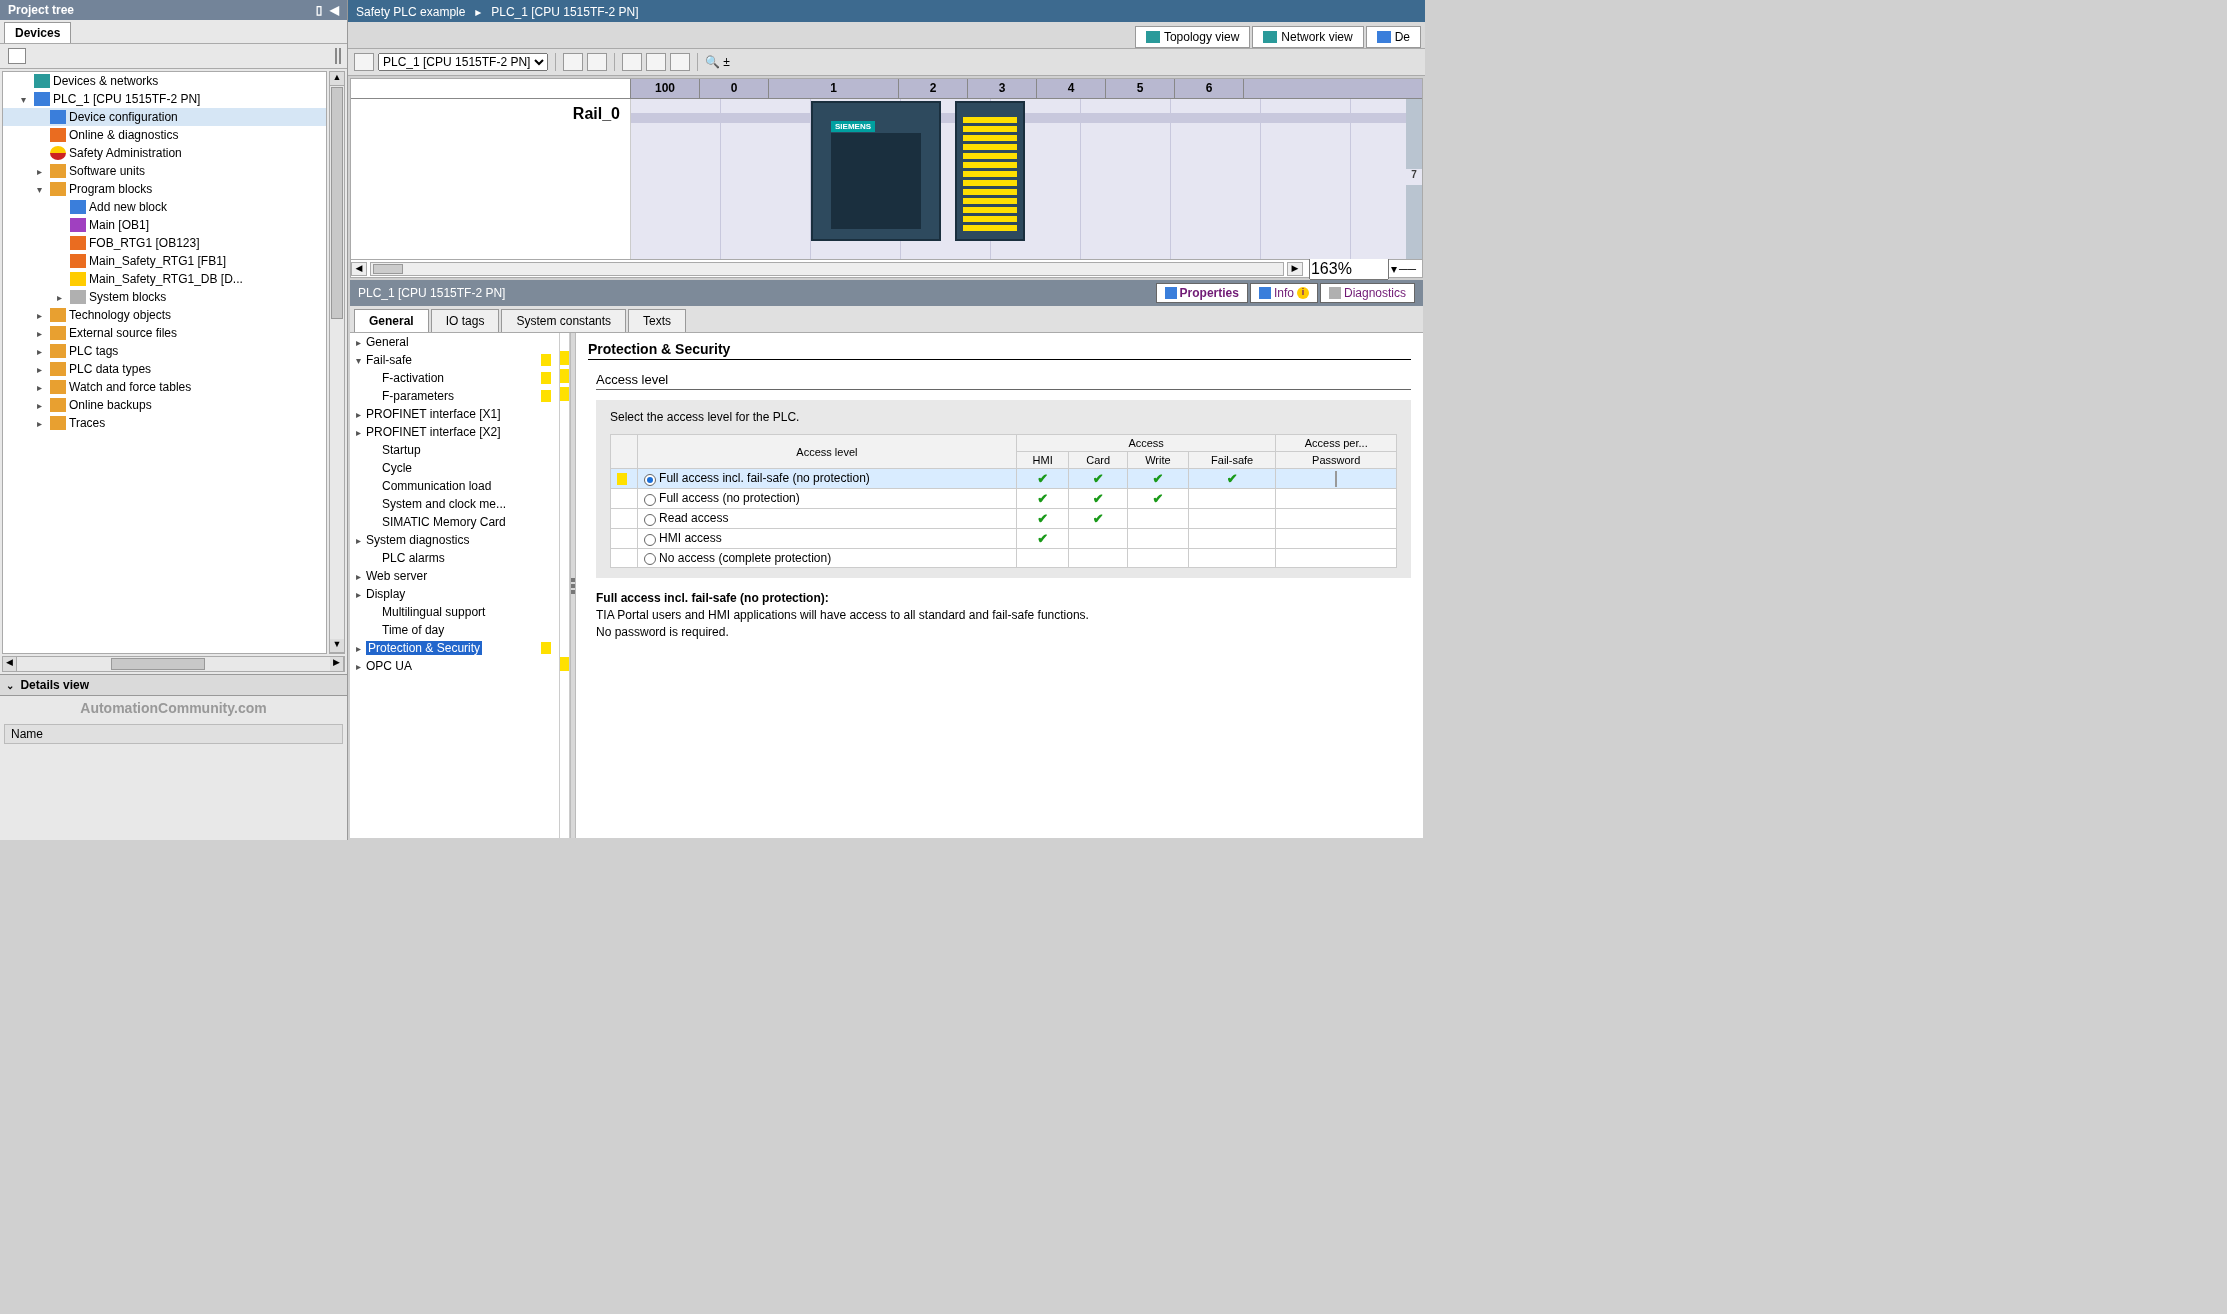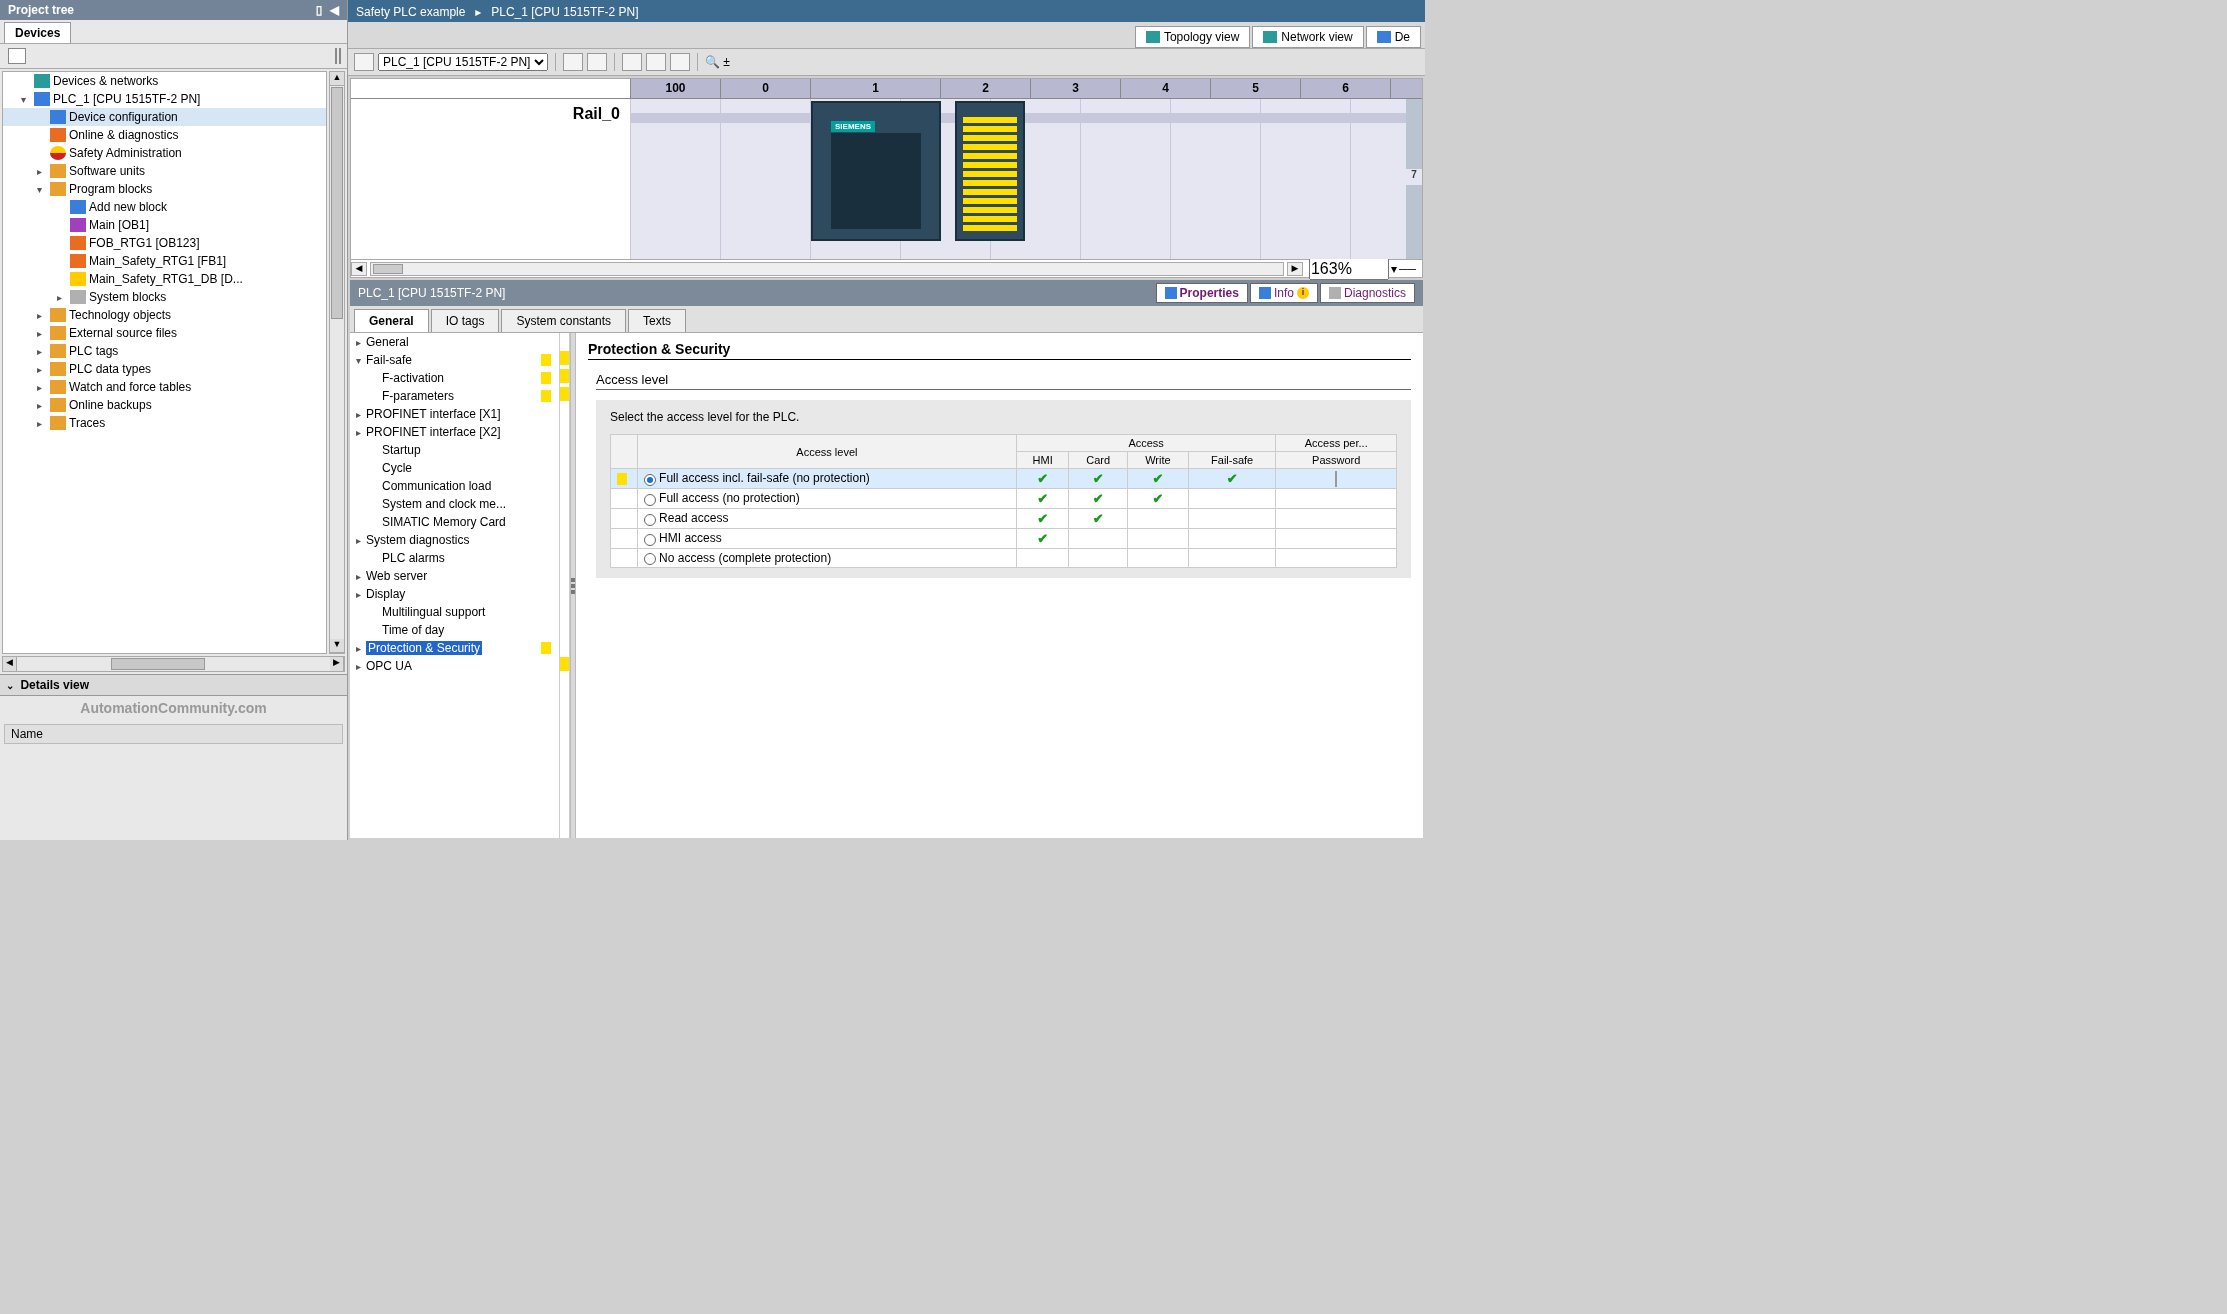--- a/index.html
+++ b/index.html
@@ -47,21 +47,21 @@
 .view-tab .vi { width: 14px; height: 12px; display: inline-block; }
 
 .dev-toolbar { display: flex; align-items: center; padding: 4px 6px; background: #e0e0e0; border-bottom: 1px solid #aaa; gap: 4px; }
 .dev-toolbar select { font-size: 12px; }
 .dev-toolbar .tbtn { width: 20px; height: 18px; border: 1px solid #999; background: #f4f4f4; }
 .dev-toolbar .vsep { width: 1px; height: 18px; background: #aaa; margin: 0 3px; }
 
 .canvas-area { height: 200px; display: flex; flex-direction: column; background: #fff; border: 1px solid #aaa; margin: 2px; }
 .ruler { height: 20px; background: #b8b8d0; border-bottom: 1px solid #888; display: flex; }
 .ruler .pre { width: 280px; background: #fff; border-right: 1px solid #888; }
-.ruler .slot { width: 90px; text-align: center; border-right: 1px solid #888; font-weight: bold; padding-top: 2px; }
+.ruler .slot { width: 69px; text-align: center; border-right: 1px solid #888; font-weight: bold; padding-top: 2px; }
 .rack-row { flex: 1; display: flex; position: relative; }
 .rack-label { width: 280px; display: flex; justify-content: flex-end; align-items: flex-start; padding: 6px 10px 0 0; font-weight: bold; font-size: 16px; border-right: 1px solid #ccc; }
 .rack-bg { flex: 1; position: relative; background: repeating-linear-gradient(90deg,#e6e6f2 0,#e6e6f2 89px,#c8c8dd 89px,#c8c8dd 90px); }
 .rack-bar { position: absolute; left: 0; right: 0; top: 14px; height: 10px; background: #c8c8dd; }
 .plc-box { position: absolute; top: 2px; width: 130px; height: 140px; background: #2e4a5e; border: 2px solid #1a2f3e; }
 .plc-box .screen { position: absolute; top: 30px; left: 18px; right: 18px; bottom: 10px; background: #1a2f3e; }
 .plc-box .siemens { position: absolute; top: 18px; left: 18px; background: #00a0a0; color: #fff; font-size: 8px; padding: 1px 4px; font-weight: bold; }
 .io-box { position: absolute; top: 2px; width: 70px; height: 140px; background: #2e4a5e; border: 2px solid #1a2f3e; }
 .io-box .leds { position: absolute; top: 14px; left: 6px; right: 6px; bottom: 6px; background: repeating-linear-gradient(#ffe000 0,#ffe000 6px,#2e4a5e 6px,#2e4a5e 9px); }
 .rail-band { position: absolute; right: 0; top: 0; bottom: 0; width: 16px; background: #b9c4d0; }
@@ -541,17 +541,22 @@
                     <td class="lbl"><span class="radio"></span> <span>No access (complete protection)</span></td>
                     <td></td>
                     <td></td>
                     <td></td>
                     <td></td>
                     <td></td>
                   </tr>
                 </tbody>
             </table>
           </div>
+          <div class="desc">
+            <b>Full access incl. fail-safe (no protection):</b><br>
+            <span>TIA Portal users and HMI applications will have access to all standard and fail-safe functions.</span><br>
+            <span>No password is required.</span>
+          </div>
         </div>
       </div>
     </div>
   </div>
 </div>
 
 </body></html>

